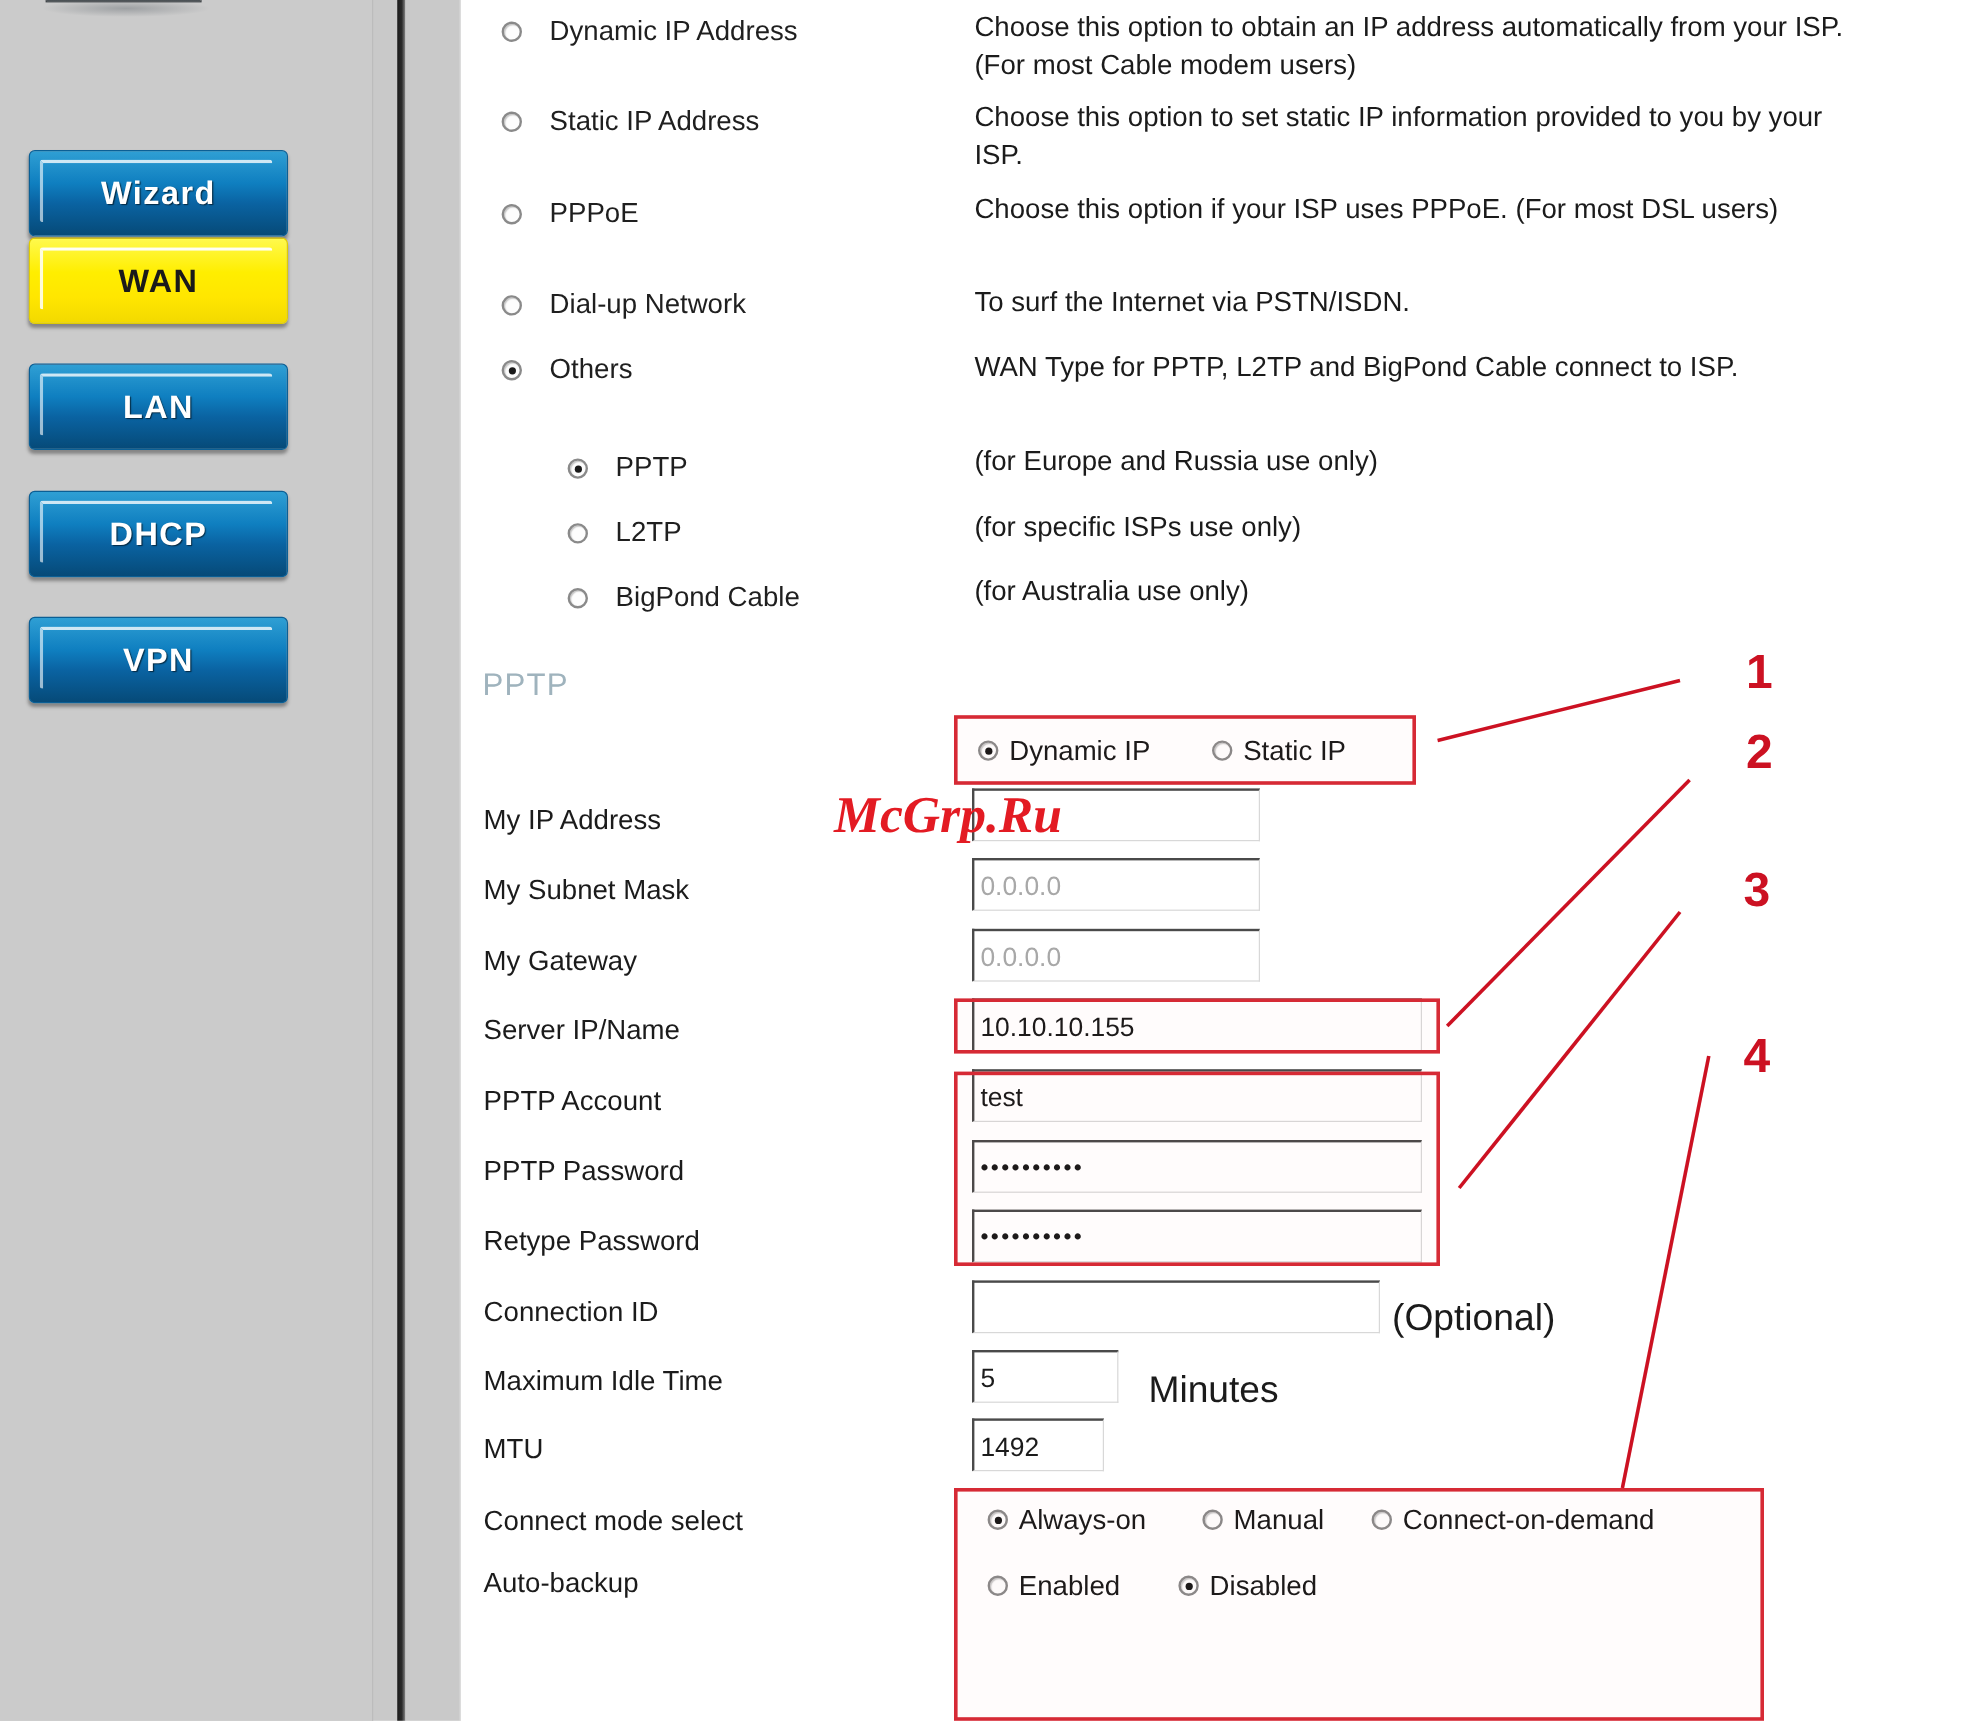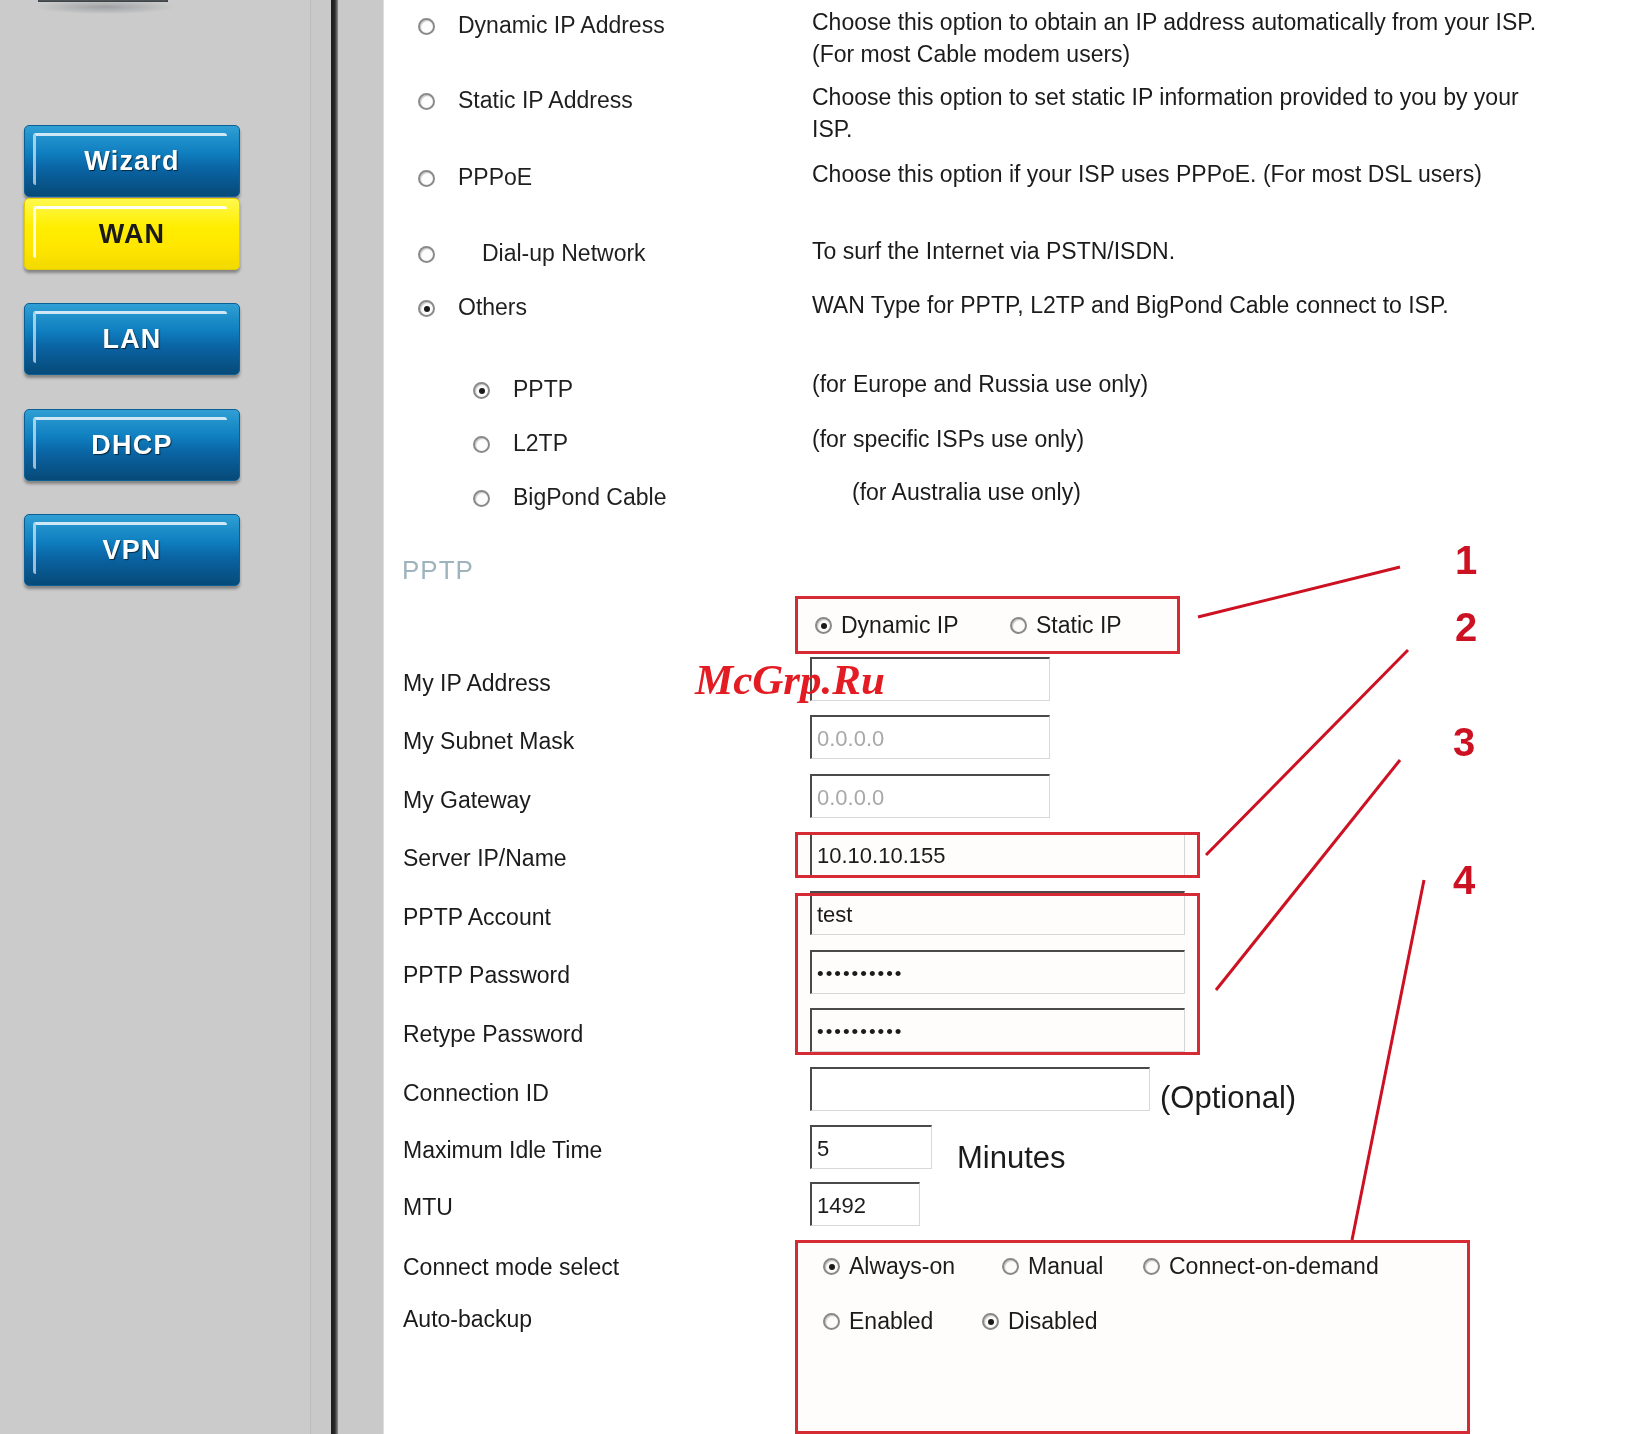--- a/index.html
+++ b/index.html
@@ -200,38 +200,38 @@
 
   <span class="radio" style="position:absolute;left:33px;top:93px;"></span>
   <div class="wantype-label" style="left:73px;top:87px;">Static IP Address</div>
   <div class="desc" style="left:427px;top:81px;width:725px;">Choose this option to set static IP information provided to you by your ISP.</div>
 
   <span class="radio" style="position:absolute;left:33px;top:170px;"></span>
   <div class="wantype-label" style="left:73px;top:164px;">PPPoE</div>
   <div class="desc" style="left:427px;top:158px;width:725px;">Choose this option if your ISP uses PPPoE. (For most DSL users)</div>
 
   <span class="radio" style="position:absolute;left:33px;top:246px;"></span>
-  <div class="wantype-label" style="left:73px;top:240px;margin-left:24px;">Dial-up Network</div>
+  <div class="wantype-label" style="left:73px;top:240px;">Dial-up Network</div>
   <div class="desc" style="left:427px;top:235px;width:725px;">To surf the Internet via PSTN/ISDN.</div>
 
   <span class="radio checked" style="position:absolute;left:33px;top:300px;"></span>
   <div class="wantype-label" style="left:73px;top:294px;">Others</div>
   <div class="desc" style="left:427px;top:289px;width:725px;">WAN Type for PPTP, L2TP and BigPond Cable connect to ISP.</div>
 
   <span class="radio checked" style="position:absolute;left:88px;top:382px;"></span>
   <div class="wantype-label" style="left:128px;top:376px;">PPTP</div>
   <div class="desc" style="left:427px;top:368px;width:725px;">(for Europe and Russia use only)</div>
 
   <span class="radio" style="position:absolute;left:88px;top:436px;"></span>
   <div class="wantype-label" style="left:128px;top:430px;">L2TP</div>
   <div class="desc" style="left:427px;top:423px;width:725px;">(for specific ISPs use only)</div>
 
   <span class="radio" style="position:absolute;left:88px;top:490px;"></span>
   <div class="wantype-label" style="left:128px;top:484px;">BigPond Cable</div>
-  <div class="desc" style="left:427px;top:476px;width:725px;margin-left:40px;">(for Australia use only)</div>
+  <div class="desc" style="left:427px;top:476px;width:725px;">(for Australia use only)</div>
 
   <div id="pptp-heading">PPTP</div>
 
   <div class="inline-radio" style="left:430px;top:612px;">
     <span class="radio checked"></span>
     <span class="lbl">Dynamic IP</span>
   </div>
   <div class="inline-radio" style="left:625px;top:612px;">
     <span class="radio"></span>
     <span class="lbl">Static IP</span>

